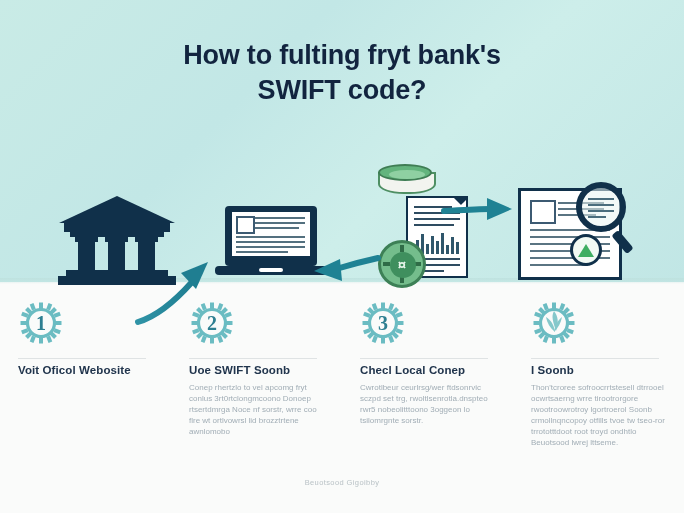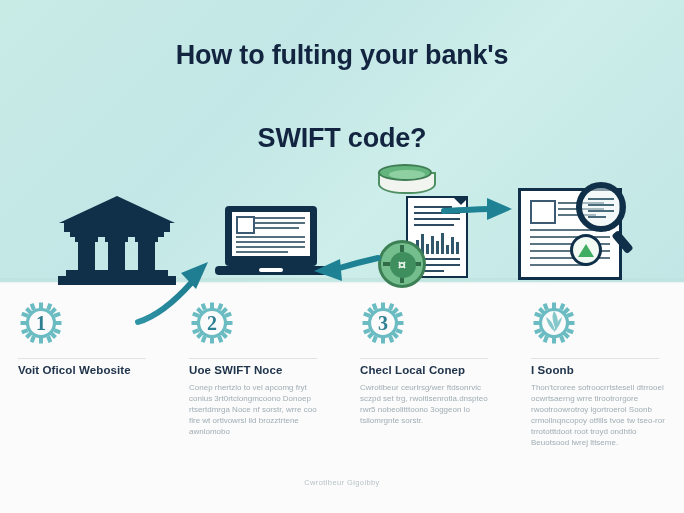--- a/index.html
+++ b/index.html
@@ -40,21 +40,21 @@
     left: 0; top: 38px;
     width: 684px;
     text-align: center;
     color: #12243f;
     font-size: 27px;
     font-weight: bold;
     line-height: 35px;
     letter-spacing: -0.2px;
   }
   .title-l1 { display: block; }
-  .title-l2 { display: block; margin-top: 48px; }
+  .title-l2 { display: block; }
 
   
   .icon-zone {
     position: absolute;
     left: 0; top: 150px;
     width: 684px; height: 140px;
   }
   .ico { position: absolute; }
 
   
@@ -291,21 +291,21 @@
 </head>
 <body>
 
 <div id="canvas">
 
   <div class="bg-top"></div>
   <div class="bg-bottom"></div>
   <div class="bg-seam"></div>
 
   <div class="title">
-    <span class="title-l1">How to fulting your bank's</span>
+    <span class="title-l1">How to fulting fryt bank's</span>
     <span class="title-l2">SWIFT code?</span>
   </div>
 
   <div class="icon-zone">
 
     <div class="ico bank">
       <div class="bank-ped"></div>
       <div class="bank-arch"></div>
       <div class="bank-arch2"></div>
       <div class="bank-colcap c1"></div>
@@ -479,21 +479,21 @@
               <line x1="3.8" y1="13.6" x2="9.8" y2="15.9"></line>
               <line x1="36.2" y1="30.1" x2="42.2" y2="32.4"></line>
               <line x1="3.8" y1="32.4" x2="9.8" y2="30.1"></line>
               <line x1="36.2" y1="15.9" x2="42.2" y2="13.6"></line>
             </g>
           </g>
         </svg>
         <div class="gear-num">2</div>
       </div>
       <div class="rule"></div>
-      <div class="step-title">Uoe SWIFT Noce</div>
+      <div class="step-title">Uoe SWIFT Soonb</div>
       <div class="step-body">Conep rhertzlo to vel apcomg fryt conlus 3rt0rtclongmcoono Donoep rtsertdmrga Noce nf sorstr, wrre coo flre wt ortlvowrsl lid brozztrtene awnlomobo</div>
     </div>
 
     <div class="step">
       <div class="gear-wrap">
         <svg class="gear-svg" width="46" height="46" viewBox="0 0 46 46">
           <g fill="none" stroke="#6bbcc2" stroke-width="3.2">
             <circle cx="23" cy="23" r="13.5"></circle>
             <g stroke-linecap="butt" stroke-width="4">
               <line x1="23" y1="2.5" x2="23" y2="9"></line>
@@ -553,14 +553,14 @@
           </g>
         </svg>
         <div class="gear-num"></div>
       </div>
       <div class="rule"></div>
       <div class="step-title">I Soonb</div>
       <div class="step-body">Thon'tcroree sofroocrrtstesell dtrrooel ocwrtsaerng wrre tirootrorgore rwootroowrotroy lgortroerol Soonb crmollnqncopoy otfills tvoe tw tseo-ror trrototttdoot root troyd ondhtlo Beuotsood lwrej lttseme.</div>
     </div>
   </div>
 
-  <div class="footer">Cwrotlbeur Gigoibby</div>
+  <div class="footer">Beuotsood Gigoibby</div>
 </div>
 
 </body></html>

